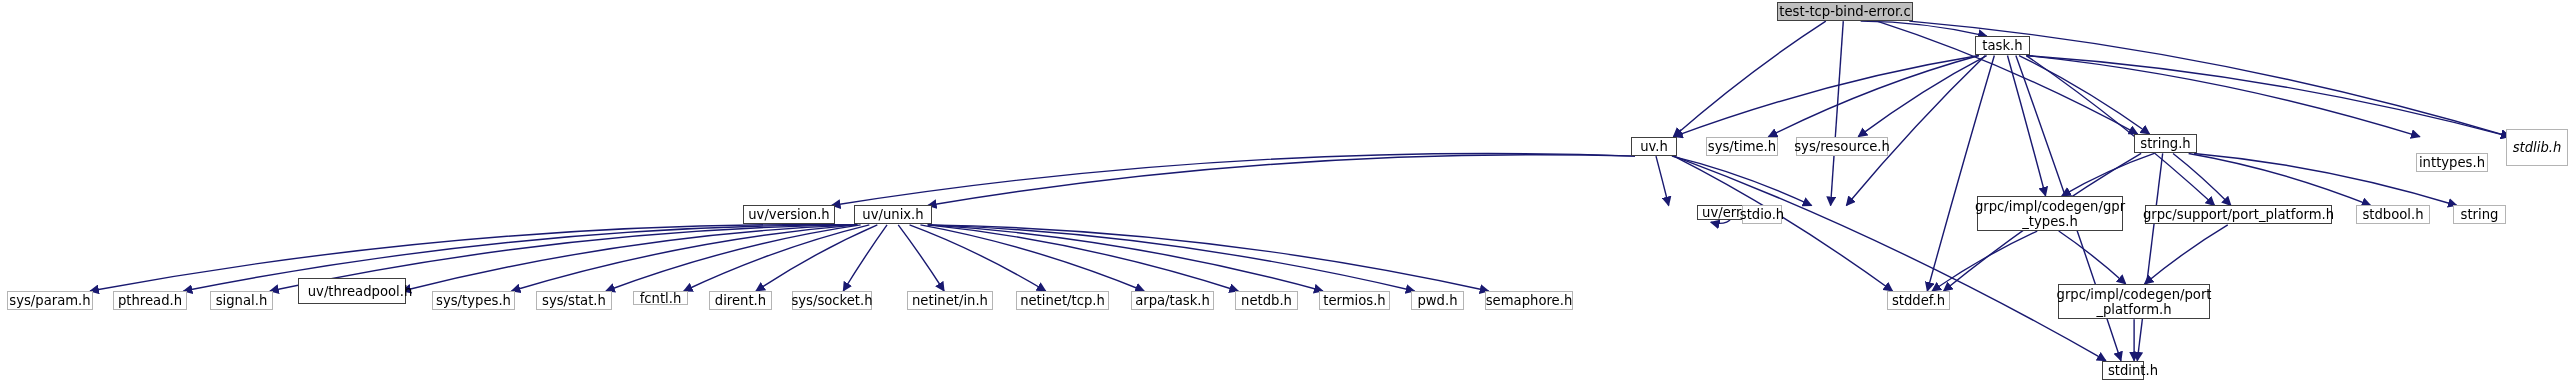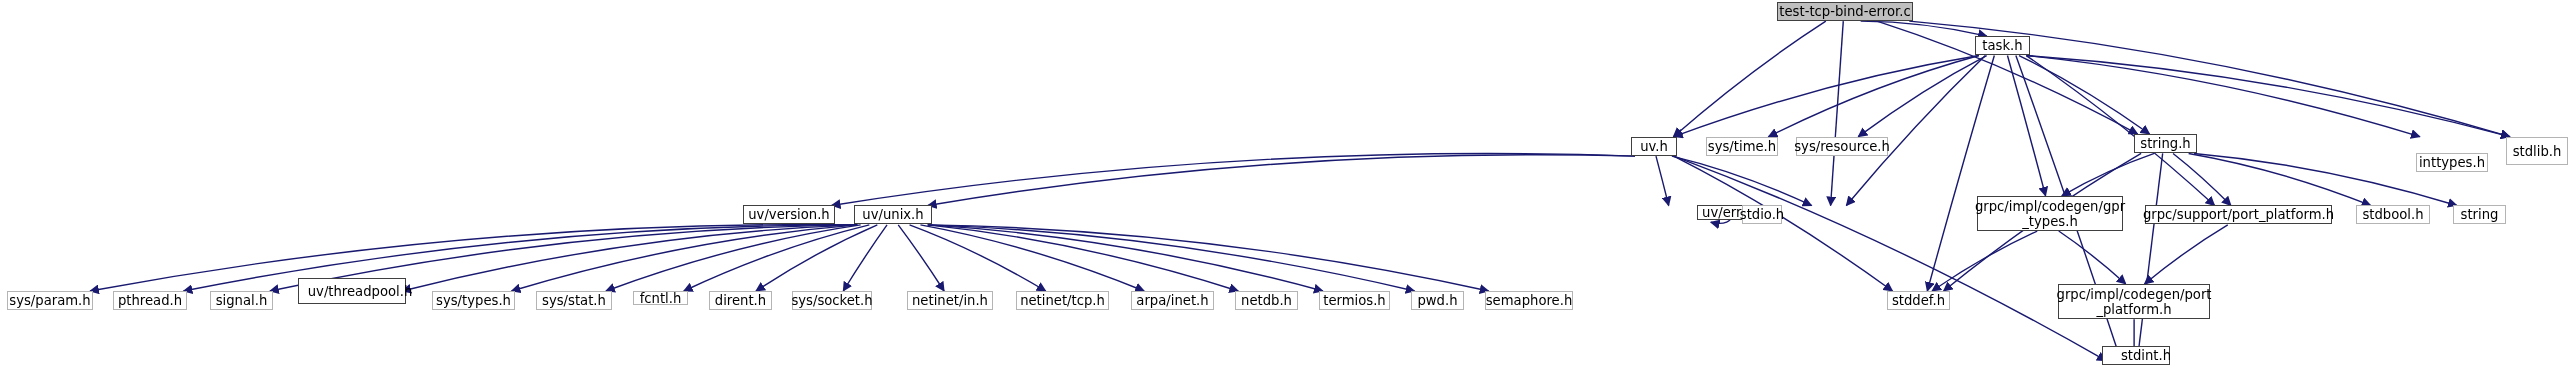--- a/index.html
+++ b/index.html
@@ -93,45 +93,45 @@
       </g>
   </svg>
   <div id="node-layer">
       <div class="node root" style="left: 1777px; top: 1.8px; width: 136px; height: 19.4px;">test-tcp-bind-error.c</div>
       <div class="node strong" style="left: 1975px; top: 36px; width: 55px; height: 19.4px;">task.h</div>
       <div class="node strong" style="left: 1631px; top: 137px; width: 46px; height: 19.4px;">uv.h</div>
       <div class="node" style="left: 1706px; top: 137px; width: 72px; height: 19.4px;">sys/time.h</div>
       <div class="node" style="left: 1796px; top: 137px; width: 92px; height: 19.4px;">sys/resource.h</div>
       <div class="node strong" style="left: 2134px; top: 134px; width: 63px; height: 19.4px;">string.h</div>
       <div class="node" style="left: 2416px; top: 153px; width: 72px; height: 19.4px;">inttypes.h</div>
-      <div class="node" style="left: 2506px; top: 137px; width: 62px; height: 28px;">stdlib.h</div>
+      <div class="node" style="left: 2506px; top: 129px; width: 62px; height: 37px; font-style: italic;">stdlib.h</div>
       <div class="node strong" style="left: 743px; top: 205px; width: 92px; height: 19.4px;">uv/version.h</div>
       <div class="node strong" style="left: 854px; top: 205px; width: 78px; height: 19.4px;">uv/unix.h</div>
       <div class="node strong" style="left: 1697px; top: 205px; width: 78px; height: 15px;">uv/errno.h</div>
       <div class="node" style="left: 1742px; top: 205px; width: 40px; height: 19.4px;">stdio.h</div>
       <div class="node strong" style="left: 1977px; top: 196px; width: 146px; height: 35px;">grpc/impl/codegen/gpr
 _types.h</div>
       <div class="node strong" style="left: 2145px; top: 205px; width: 187px; height: 19.4px;">grpc/support/port_platform.h</div>
       <div class="node" style="left: 2356px; top: 205px; width: 74px; height: 19.4px;">stdbool.h</div>
       <div class="node" style="left: 2453px; top: 205px; width: 53px; height: 19.4px;">string</div>
       <div class="node strong" style="left: 2058px; top: 284px; width: 152px; height: 35px;">grpc/impl/codegen/port
 _platform.h</div>
       <div class="node" style="left: 1887px; top: 291px; width: 63px; height: 19.4px;">stddef.h</div>
-      <div class="node strong" style="left: 2102px; top: 346px; width: 68px; height: 19.4px; padding-left: 20px;">stdint.h</div>
+      <div class="node strong" style="left: 2102px; top: 361px; width: 42px; height: 19.4px; padding-left: 20px;">stdint.h</div>
       <div class="node" style="left: 7px; top: 291px; width: 86px; height: 19.4px;">sys/param.h</div>
       <div class="node" style="left: 113px; top: 291px; width: 74px; height: 19.4px;">pthread.h</div>
       <div class="node" style="left: 210px; top: 291px; width: 63px; height: 19.4px;">signal.h</div>
       <div class="node strong" style="left: 298px; top: 278px; width: 108px; height: 26px; padding-left: 16px;">uv/threadpool.h</div>
       <div class="node" style="left: 432px; top: 291px; width: 83px; height: 19.4px;">sys/types.h</div>
       <div class="node" style="left: 536px; top: 291px; width: 76px; height: 19.4px;">sys/stat.h</div>
       <div class="node" style="left: 633px; top: 291px; width: 55px; height: 14px;">fcntl.h</div>
       <div class="node" style="left: 709px; top: 291px; width: 63px; height: 19.4px;">dirent.h</div>
       <div class="node" style="left: 792px; top: 291px; width: 80px; height: 19.4px;">sys/socket.h</div>
       <div class="node" style="left: 907px; top: 291px; width: 86px; height: 19.4px;">netinet/in.h</div>
       <div class="node" style="left: 1016px; top: 291px; width: 93px; height: 19.4px;">netinet/tcp.h</div>
-      <div class="node" style="left: 1131px; top: 291px; width: 83px; height: 19.4px;">arpa/inet.h</div>
+      <div class="node" style="left: 1131px; top: 291px; width: 83px; height: 19.4px;">arpa/task.h</div>
       <div class="node" style="left: 1235px; top: 291px; width: 63px; height: 19.4px;">netdb.h</div>
       <div class="node" style="left: 1319px; top: 291px; width: 71px; height: 19.4px;">termios.h</div>
       <div class="node" style="left: 1411px; top: 291px; width: 53px; height: 19.4px;">pwd.h</div>
       <div class="node" style="left: 1485px; top: 291px; width: 88px; height: 19.4px;">semaphore.h</div>
     </div>
 </div>
 
 
 </body></html>

